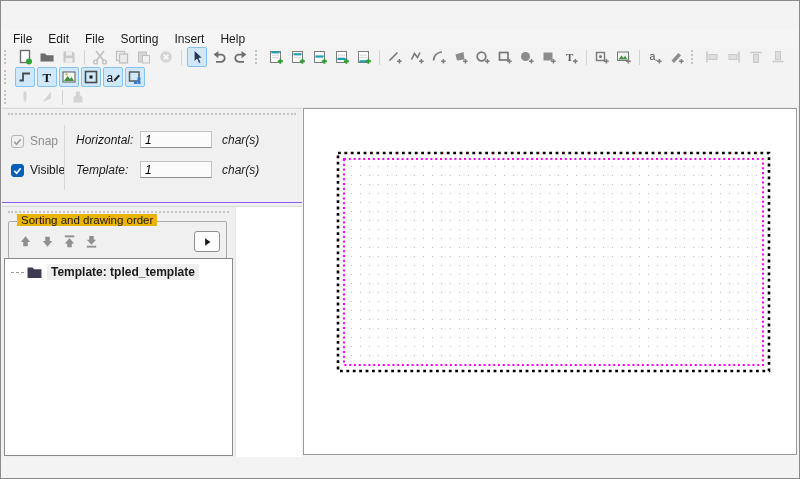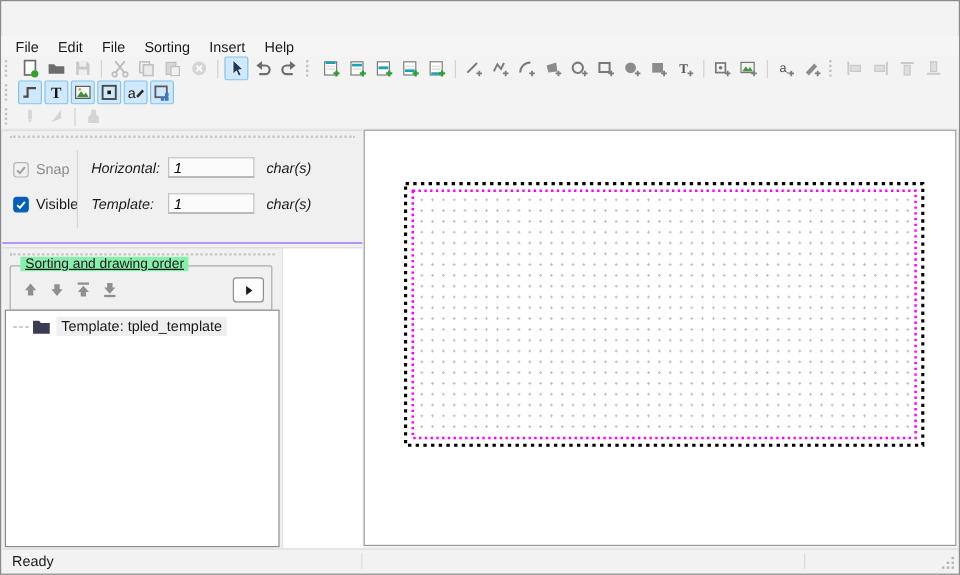--- a/index.html
+++ b/index.html
@@ -38,29 +38,29 @@
   .chk.on{background:#005fb8;border:1px solid #005fb8;}
   .chk.dis{background:#f0f0f0;border:1px solid #b5b5b5;}
   .v-sep{position:absolute;left:62px;top:16px;bottom:12px;width:1px;background:#d6d6d6;}
   .field-row{position:absolute;left:74px;display:flex;align-items:center;font-style:italic;}
   .field-label{width:64px;}
   .field-input{width:72px;height:17px;border:1px solid #c2c2c2;border-bottom-color:#8f8f8f;background:#fbfbfb;
     font:inherit;padding:0 4px;box-sizing:border-box;margin-right:10px;}
   .panel-bottom{position:absolute;top:98px;bottom:0;left:0;width:233px;background:#f0f0f0;border-top:1px solid #d9d9d9;}
   .panel-empty{position:absolute;top:98px;bottom:0;left:233px;right:0;background:#ffffff;border-top:1px solid #d9d9d9;border-left:1px solid #e3e3e3;}
   .groupbox{position:relative;margin:8px 8px 0 6px;height:36px;border:1px solid #ababab;border-radius:2px;}
-  .groupbox-title{position:absolute;top:-8px;left:8px;background:#86efac;padding:0 4px;font-size:11.5px;text-decoration:underline;}
+  .groupbox-title{position:absolute;top:-8px;left:8px;background:#eab308;padding:0 4px;font-size:11.5px;}
   .gb-buttons{display:flex;align-items:center;gap:6px;padding:9px 6px 0 8px;}
   .gb-btn{width:16px;height:16px;display:flex;align-items:center;justify-content:center;}
   .play-btn{margin-left:auto;width:24px;height:19px;border:1px solid #8f8f8f;border-radius:3px;background:#fdfdfd;
     display:flex;align-items:center;justify-content:center;}
   .tree{position:absolute;top:51px;left:2px;right:2px;bottom:1px;background:#fff;border:1px solid #8a8a8a;overflow:hidden;}
   .tree-item{display:flex;align-items:center;padding:5px 0 0 6px;}
   .tree-branch{width:13px;height:0;border-top:1px dashed #9a9a9a;margin-right:3px;}
-  .tree-label{font-weight:normal;background:#efefef;padding:1px 4px;margin-left:5px;}
+  .tree-label{font-weight:bold;background:#efefef;padding:1px 4px;margin-left:5px;}
   
   .canvas{position:absolute;top:107px;left:302px;width:492px;bottom:23px;background:#fff;
     border:1px solid #9a9a9a;box-sizing:content-box;}
   .dot-grid{position:absolute;left:43px;top:53px;width:413px;height:200px;
     background-image:radial-gradient(circle,#bfbfbf 0.9px,rgba(0,0,0,0) 1px);background-size:9px 9px;}
   .canvas svg.overlay{position:absolute;inset:0;width:100%;height:100%;}
   
   .statusbar{position:absolute;left:1px;right:1px;bottom:1px;height:19px;background:#f2f2f2;
     border-top:1px solid #dcdcdc;display:flex;align-items:center;}
   .status-text{padding-left:8px;}
@@ -455,28 +455,13 @@
   </div>
 
   <div class="canvas">
     <div class="dot-grid"></div>
     <svg class="overlay">
       <rect x="34" y="44" width="431" height="218" fill="none" stroke="#000000" stroke-width="2.6" stroke-dasharray="2.8 3.6"></rect>
       <rect x="40" y="50" width="419" height="206" fill="none" stroke="#ff00ff" stroke-width="2.1" stroke-dasharray="2 2.8"></rect>
     </svg>
   </div>
 
-  <div class="statusbar">
-    <span class="status-text">Ready</span>
-    <div class="status-sep" style="left:299px;"></div>
-    <div class="status-sep" style="left:668px;"></div>
-    <svg class="grip-corner" width="12" height="12">
-      <g fill="#b5b5b5">
-          <rect x="9" y="9" width="2" height="2"></rect>
-          <rect x="9" y="5" width="2" height="2"></rect>
-      <rect x="5" y="9" width="2" height="2"></rect>
-          <rect x="9" y="1" width="2" height="2"></rect>
-      <rect x="5" y="5" width="2" height="2"></rect>
-          <rect x="1" y="9" width="2" height="2"></rect>
-        </g>
-    </svg>
-  </div>
 </div>
 
 </body></html>

